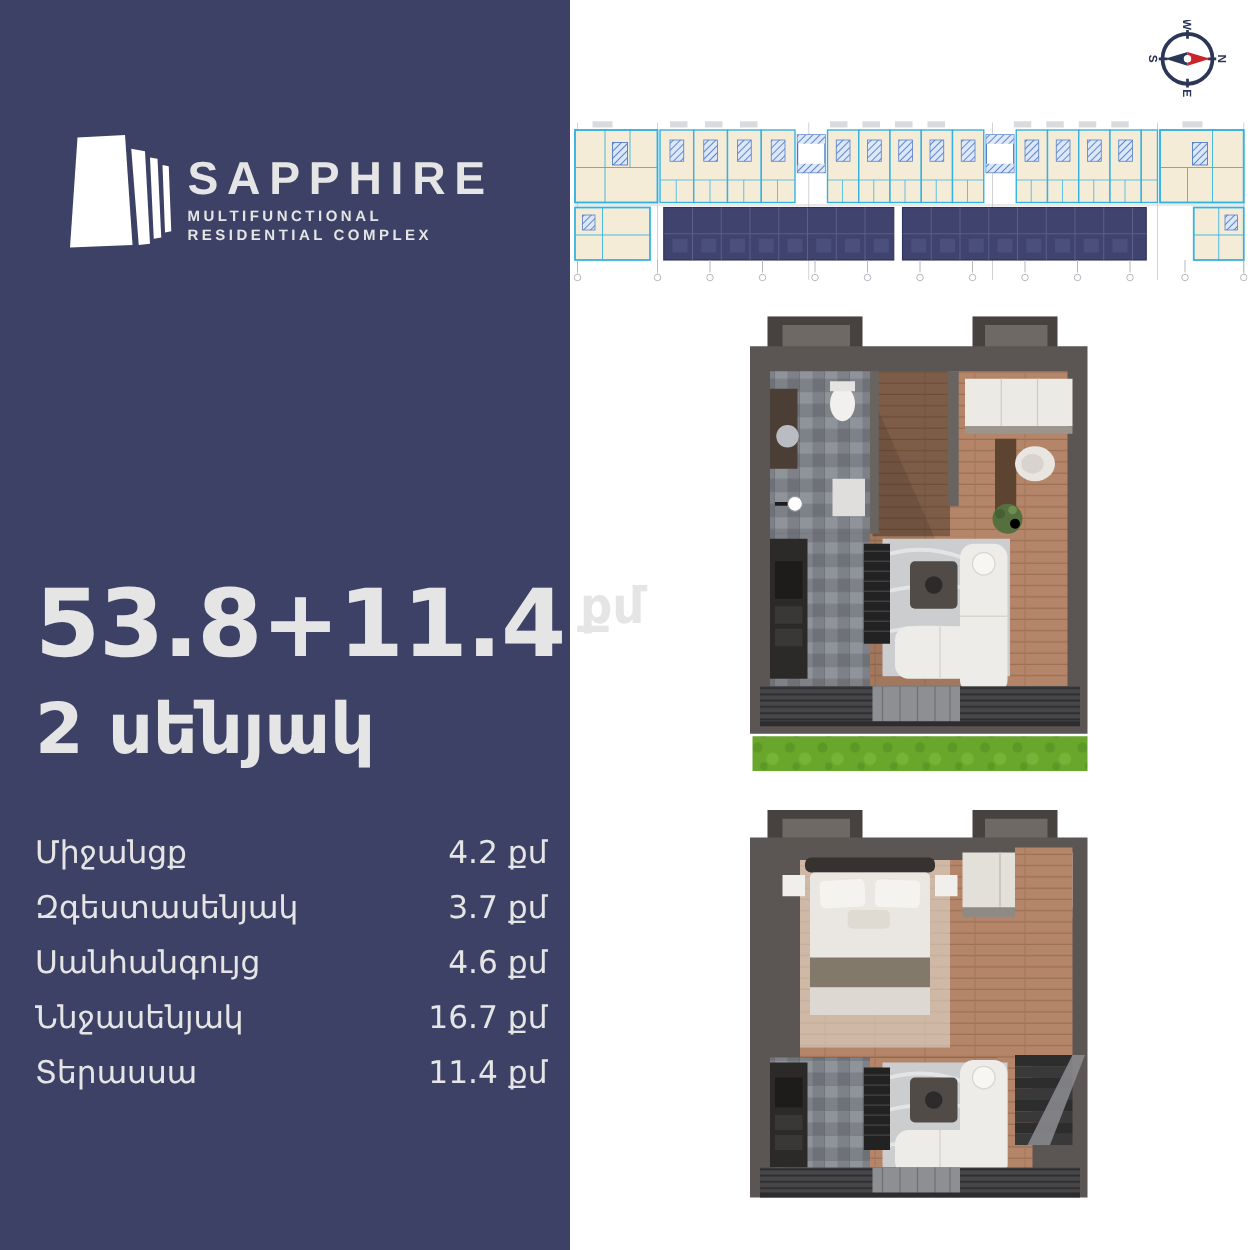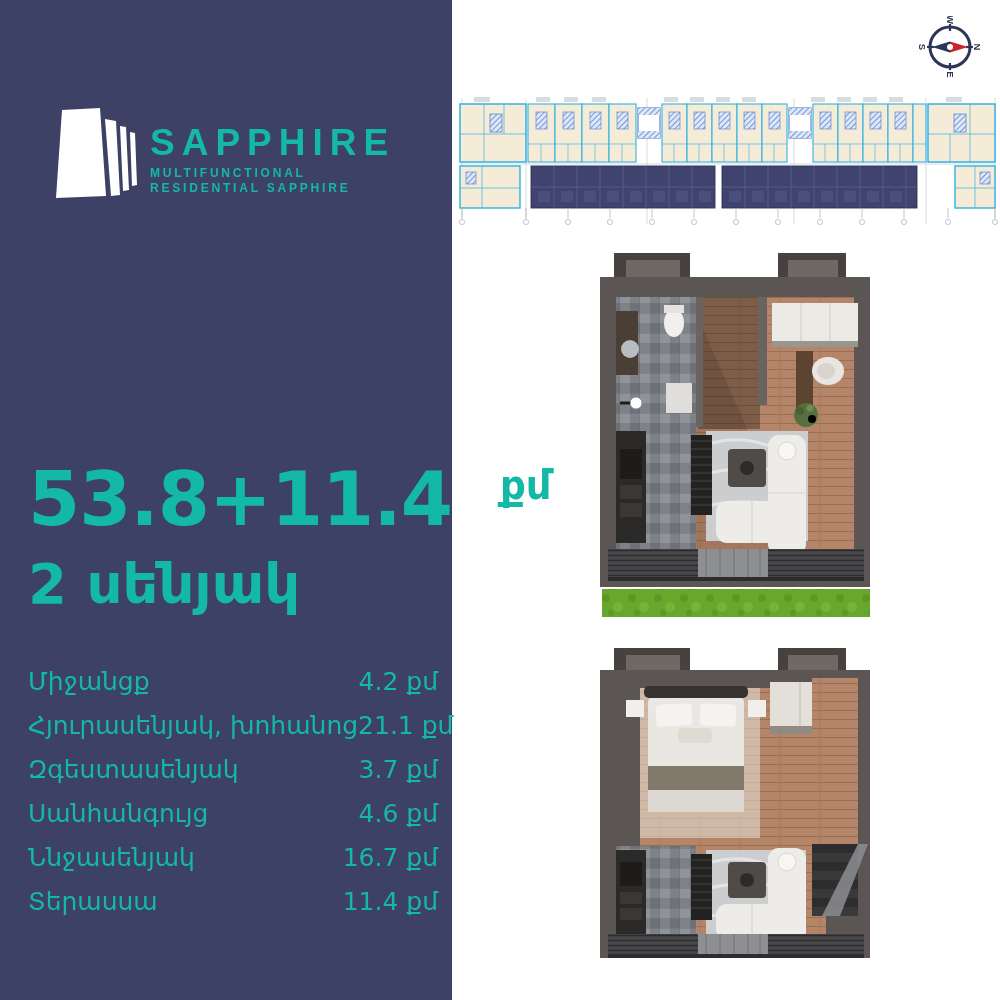--- a/index.html
+++ b/index.html
@@ -2,38 +2,38 @@
 <html><head>
 <meta charset="utf-8">
 <style>
   html,body{margin:0;padding:0;background:#ffffff;}
   .canvas{
     position:relative;width:1000px;height:1000px;overflow:hidden;
     background:#ffffff;font-family:"DejaVu Sans",sans-serif;
   }
   
   .panel{
-    position:absolute;left:0;top:0;width:412px;height:1000px;
-    background:#3d4165;color:#14b8a6;padding-left:40px;
+    position:absolute;left:0;top:0;width:456px;height:1000px;
+    background:#3d4165;color:#e5e5e5;
   }
   .logo{position:absolute;left:56px;top:106px;width:330px;height:95px;}
   .logo-mark{position:absolute;left:0;top:0;}
   .logo-text{position:absolute;left:94px;top:18px;}
   .brand-name{
     font-family:"Liberation Sans",sans-serif;
     font-size:37px;font-weight:bold;letter-spacing:7px;line-height:38px;
     white-space:nowrap;
   }
   .brand-tagline{
     font-family:"Liberation Sans",sans-serif;
     font-size:12px;font-weight:bold;letter-spacing:2.8px;line-height:15px;
     margin-top:4px;white-space:nowrap;
   }
   .area-block{position:absolute;left:28px;top:462px;width:410px;}
-  .area-line{display:flex;align-items:flex-start;white-space:nowrap;gap:36px;}
+  .area-line{display:flex;align-items:flex-start;white-space:nowrap;}
   .area-value{font-size:75px;font-weight:bold;line-height:1;letter-spacing:-1px;}
   .area-unit{font-size:40px;font-weight:bold;margin-left:12px;}
   .rooms-label{font-size:56px;font-weight:bold;margin-top:14px;}
   .room-list{
     position:absolute;left:28px;top:660px;width:410px;
     list-style:none;margin:0;padding:0;
   }
   .room-row{
     display:flex;justify-content:space-between;align-items:baseline;
     height:44px;font-size:25px;line-height:44px;white-space:nowrap;
@@ -58,40 +58,36 @@
         <g fill="#ffffff">
           <polygon points="6,4 44,2 50,90 0,92"></polygon>
           <polygon points="49,13 60,15 64,89 55,90"></polygon>
           <polygon points="64,20 70,21 73,84 67,85"></polygon>
           <polygon points="74,26 79,27 81,79 76,80"></polygon>
         </g>
       </svg>
       <div class="logo-text">
         <div class="brand-name">SAPPHIRE</div>
         <div class="brand-tagline">MULTIFUNCTIONAL</div>
-        <div class="brand-tagline" style="margin-top:0;">RESIDENTIAL SAPPHIRE</div>
+        <div class="brand-tagline" style="margin-top:0;">RESIDENTIAL COMPLEX</div>
       </div>
     </div>
 
     <div class="area-block">
       <div class="area-line">
         <span class="area-value">53.8+11.4</span>
         <span class="area-unit">քմ</span>
       </div>
       <div class="rooms-label">2 սենյակ</div>
     </div>
 
     <ul class="room-list">
       <li class="room-row">
         <span class="label">Միջանցք</span>
         <span class="value">4.2 քմ</span>
-      </li>
-      <li class="room-row">
-        <span class="label">Հյուրասենյակ, խոհանոց</span>
-        <span class="value">21.1 քմ</span>
       </li>
       <li class="room-row">
         <span class="label">Զգեստասենյակ</span>
         <span class="value">3.7 քմ</span>
       </li>
       <li class="room-row">
         <span class="label">Սանհանգույց</span>
         <span class="value">4.6 քմ</span>
       </li>
       <li class="room-row">

